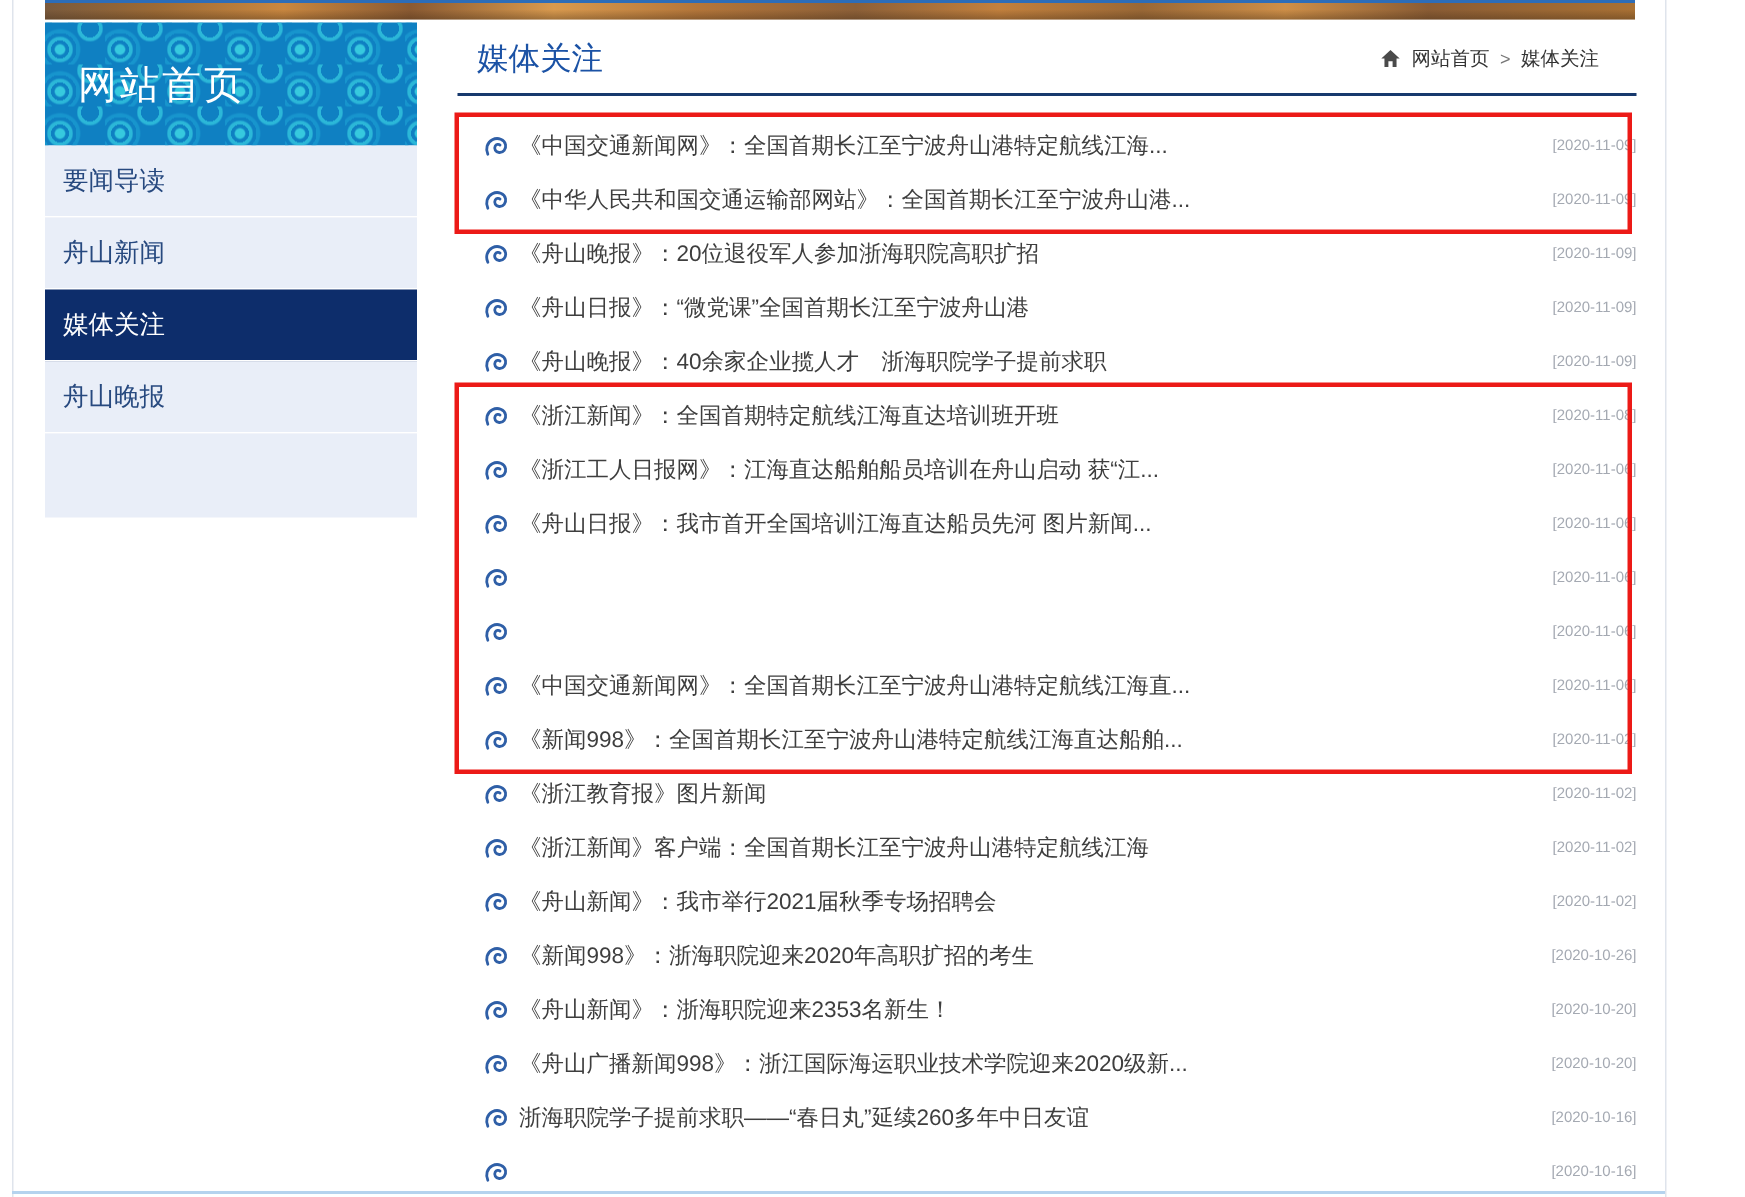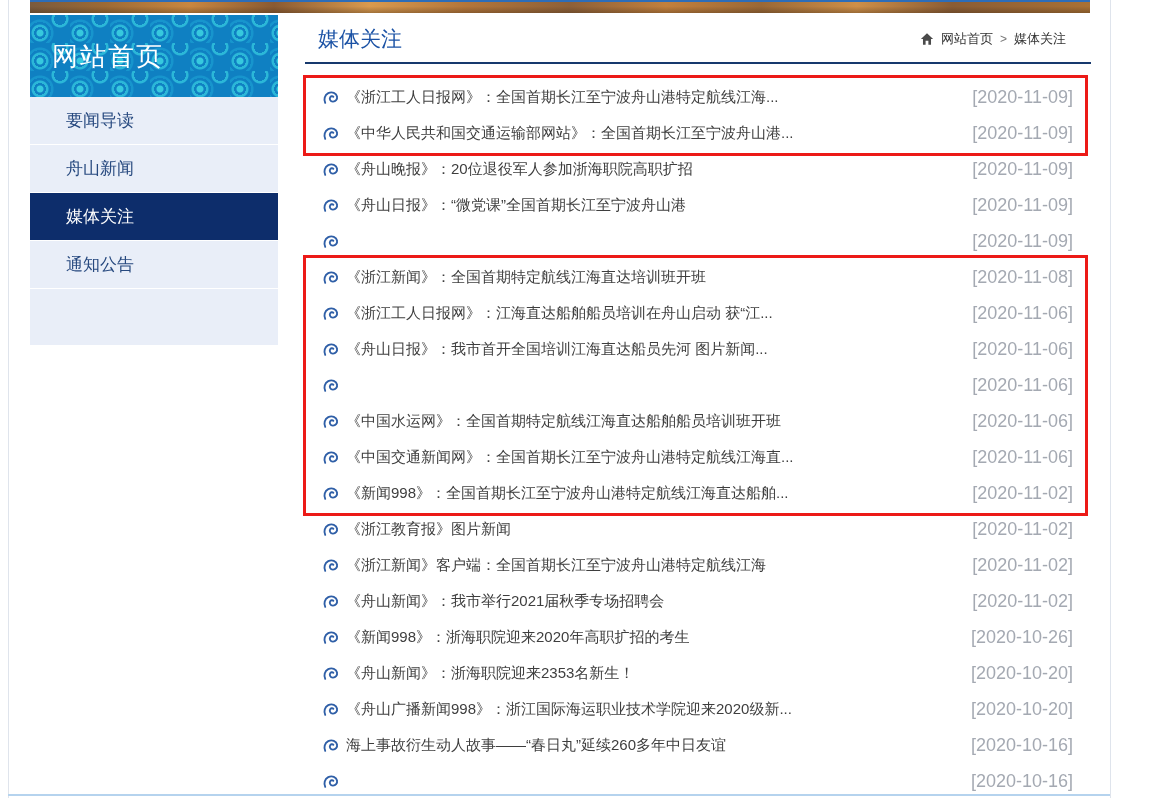--- a/index.html
+++ b/index.html
@@ -31,21 +31,21 @@
     background-color:#0f80c2;
     background-image:
       radial-gradient(circle at 10px 18px, #36c9de 3px, transparent 4px),
       radial-gradient(circle at 10px 18px, transparent 6px, #2bb7d8 6px, #2bb7d8 8px, transparent 9px),
       radial-gradient(circle at 10px 18px, transparent 11px, #1795cd 11px, #1795cd 13px, transparent 14px),
       radial-gradient(circle at 30px 4px, transparent 6px, #2bb7d8 6px, #2bb7d8 8px, transparent 9px),
       radial-gradient(circle at -10px 4px, transparent 6px, #2bb7d8 6px, #2bb7d8 8px, transparent 9px);
     background-size:40px 28px;
   }
   .nav-item{
-    height:48px;line-height:48px;padding-left:36px;box-sizing:border-box;
+    height:48px;line-height:48px;padding-left:12px;box-sizing:border-box;
     background:var(--nav-bg,#e9eef8);color:var(--nav-text,#27497f);
     font-size:17px;border-bottom:1px solid #ffffff;cursor:pointer;
   }
   .nav-item.active{background:var(--nav-active,#0d2d6b);color:#fff;}
   .sidebar-footer{height:56px;background:var(--nav-bg,#e9eef8);}
 
   
   .main{position:absolute;left:305px;top:15px;width:786px;}
   .main-header{
     display:flex;justify-content:space-between;align-items:center;
@@ -55,21 +55,21 @@
   .breadcrumb{display:flex;align-items:center;gap:7px;font-size:13px;color:#333;margin-right:25px;}
   .breadcrumb .home-ic{display:inline-flex;width:14px;height:14px;}
   .crumb-link{color:#333;cursor:pointer;}
   .crumb-sep{color:#777;font-size:12px;}
   .crumb-cur{color:#333;}
 
   .news-list{position:relative;margin-top:15px;}
   .news-row{height:36px;display:flex;align-items:center;cursor:pointer;}
   .news-row .swirl{width:17px;height:17px;flex:none;margin-left:17px;margin-right:7px;}
   .news-row .t{font-size:15px;color:#3e3e3e;white-space:nowrap;overflow:hidden;}
-  .news-row .d{margin-left:auto;margin-right:18px;font-size:18px;color:var(--date,#a4a9b2);flex:none;}
+  .news-row .d{margin-left:auto;margin-right:0;font-size:10px;color:var(--date,#a4a9b2);flex:none;}
 
   .hl-rect{
     position:absolute;left:-2px;right:3px;box-sizing:border-box;
     border:3px solid var(--red,#ec1a17);pointer-events:none;
   }
   .bottom-line{position:absolute;left:8px;top:794px;width:1102px;height:2px;background:#b5d3ee;}
 </style>
 </head>
 <body style="--accent: #1b52a5; --underline: #17396d; --nav-bg: #e9eef8; --nav-text: #27497f; --nav-active: #0d2d6b; --date: #a4a9b2; --red: #ec1a17;">
 
@@ -79,21 +79,21 @@
 <div class="banner"></div>
 
 <div class="sidebar">
   <div class="sidebar-header">
     <span>网站首页</span>
   </div>
   <div id="nav-items">
       <div class="nav-item">要闻导读</div>
       <div class="nav-item">舟山新闻</div>
       <div class="nav-item active">媒体关注</div>
-      <div class="nav-item">通知公告</div>
+      <div class="nav-item">舟山晚报</div>
     </div>
   <div class="sidebar-footer"></div>
 </div>
 
 <div class="main">
   <div class="main-header">
     <div class="page-title">媒体关注</div>
     <div class="breadcrumb">
       <span class="home-ic">
         <svg viewBox="0 0 16 16" width="14" height="14">
@@ -103,21 +103,21 @@
       <span class="crumb-link">网站首页</span>
       <span class="crumb-sep">&gt;</span>
       <span class="crumb-cur">媒体关注</span>
     </div>
   </div>
   <div class="news-list" id="news-list">
       <div class="news-row">
         <span class="swirl"><svg viewBox="0 0 18 18" width="17" height="17">
             <path d="M3.4 14.6 C1.7 11 2.7 6.4 6.6 4.4 C10.7 2.3 15.2 4.4 15.9 7.9 C16.5 10.9 14.3 13.6 11.4 13.4 C8.9 13.2 7.6 10.8 8.6 8.9 C9.3 7.6 11 7.2 12 8.2" stroke="#2f5fa7" stroke-width="2" fill="none" stroke-linecap="round"></path>
           </svg></span>
-        <span class="t">《浙江工人日报网》：全国首期长江至宁波舟山港特定航线江海...</span>
+        <span class="t">《中国交通新闻网》：全国首期长江至宁波舟山港特定航线江海...</span>
         <span class="d">[2020-11-09]</span>
       </div>
       <div class="news-row">
         <span class="swirl"><svg viewBox="0 0 18 18" width="17" height="17">
             <path d="M3.4 14.6 C1.7 11 2.7 6.4 6.6 4.4 C10.7 2.3 15.2 4.4 15.9 7.9 C16.5 10.9 14.3 13.6 11.4 13.4 C8.9 13.2 7.6 10.8 8.6 8.9 C9.3 7.6 11 7.2 12 8.2" stroke="#2f5fa7" stroke-width="2" fill="none" stroke-linecap="round"></path>
           </svg></span>
         <span class="t">《中华人民共和国交通运输部网站》：全国首期长江至宁波舟山港...</span>
         <span class="d">[2020-11-09]</span>
       </div>
       <div class="news-row">
@@ -131,20 +131,21 @@
         <span class="swirl"><svg viewBox="0 0 18 18" width="17" height="17">
             <path d="M3.4 14.6 C1.7 11 2.7 6.4 6.6 4.4 C10.7 2.3 15.2 4.4 15.9 7.9 C16.5 10.9 14.3 13.6 11.4 13.4 C8.9 13.2 7.6 10.8 8.6 8.9 C9.3 7.6 11 7.2 12 8.2" stroke="#2f5fa7" stroke-width="2" fill="none" stroke-linecap="round"></path>
           </svg></span>
         <span class="t">《舟山日报》：“微党课”全国首期长江至宁波舟山港</span>
         <span class="d">[2020-11-09]</span>
       </div>
       <div class="news-row">
         <span class="swirl"><svg viewBox="0 0 18 18" width="17" height="17">
             <path d="M3.4 14.6 C1.7 11 2.7 6.4 6.6 4.4 C10.7 2.3 15.2 4.4 15.9 7.9 C16.5 10.9 14.3 13.6 11.4 13.4 C8.9 13.2 7.6 10.8 8.6 8.9 C9.3 7.6 11 7.2 12 8.2" stroke="#2f5fa7" stroke-width="2" fill="none" stroke-linecap="round"></path>
           </svg></span>
+        <span class="t">《舟山晚报》：40余家企业揽人才　浙海职院学子提前求职</span>
         <span class="d">[2020-11-09]</span>
       </div>
       <div class="news-row">
         <span class="swirl"><svg viewBox="0 0 18 18" width="17" height="17">
             <path d="M3.4 14.6 C1.7 11 2.7 6.4 6.6 4.4 C10.7 2.3 15.2 4.4 15.9 7.9 C16.5 10.9 14.3 13.6 11.4 13.4 C8.9 13.2 7.6 10.8 8.6 8.9 C9.3 7.6 11 7.2 12 8.2" stroke="#2f5fa7" stroke-width="2" fill="none" stroke-linecap="round"></path>
           </svg></span>
         <span class="t">《浙江新闻》：全国首期特定航线江海直达培训班开班</span>
         <span class="d">[2020-11-08]</span>
       </div>
       <div class="news-row">
@@ -164,21 +165,20 @@
       <div class="news-row">
         <span class="swirl"><svg viewBox="0 0 18 18" width="17" height="17">
             <path d="M3.4 14.6 C1.7 11 2.7 6.4 6.6 4.4 C10.7 2.3 15.2 4.4 15.9 7.9 C16.5 10.9 14.3 13.6 11.4 13.4 C8.9 13.2 7.6 10.8 8.6 8.9 C9.3 7.6 11 7.2 12 8.2" stroke="#2f5fa7" stroke-width="2" fill="none" stroke-linecap="round"></path>
           </svg></span>
         <span class="d">[2020-11-06]</span>
       </div>
       <div class="news-row">
         <span class="swirl"><svg viewBox="0 0 18 18" width="17" height="17">
             <path d="M3.4 14.6 C1.7 11 2.7 6.4 6.6 4.4 C10.7 2.3 15.2 4.4 15.9 7.9 C16.5 10.9 14.3 13.6 11.4 13.4 C8.9 13.2 7.6 10.8 8.6 8.9 C9.3 7.6 11 7.2 12 8.2" stroke="#2f5fa7" stroke-width="2" fill="none" stroke-linecap="round"></path>
           </svg></span>
-        <span class="t">《中国水运网》：全国首期特定航线江海直达船舶船员培训班开班</span>
         <span class="d">[2020-11-06]</span>
       </div>
       <div class="news-row">
         <span class="swirl"><svg viewBox="0 0 18 18" width="17" height="17">
             <path d="M3.4 14.6 C1.7 11 2.7 6.4 6.6 4.4 C10.7 2.3 15.2 4.4 15.9 7.9 C16.5 10.9 14.3 13.6 11.4 13.4 C8.9 13.2 7.6 10.8 8.6 8.9 C9.3 7.6 11 7.2 12 8.2" stroke="#2f5fa7" stroke-width="2" fill="none" stroke-linecap="round"></path>
           </svg></span>
         <span class="t">《中国交通新闻网》：全国首期长江至宁波舟山港特定航线江海直...</span>
         <span class="d">[2020-11-06]</span>
       </div>
       <div class="news-row">
@@ -227,21 +227,21 @@
         <span class="swirl"><svg viewBox="0 0 18 18" width="17" height="17">
             <path d="M3.4 14.6 C1.7 11 2.7 6.4 6.6 4.4 C10.7 2.3 15.2 4.4 15.9 7.9 C16.5 10.9 14.3 13.6 11.4 13.4 C8.9 13.2 7.6 10.8 8.6 8.9 C9.3 7.6 11 7.2 12 8.2" stroke="#2f5fa7" stroke-width="2" fill="none" stroke-linecap="round"></path>
           </svg></span>
         <span class="t">《舟山广播新闻998》：浙江国际海运职业技术学院迎来2020级新...</span>
         <span class="d">[2020-10-20]</span>
       </div>
       <div class="news-row">
         <span class="swirl"><svg viewBox="0 0 18 18" width="17" height="17">
             <path d="M3.4 14.6 C1.7 11 2.7 6.4 6.6 4.4 C10.7 2.3 15.2 4.4 15.9 7.9 C16.5 10.9 14.3 13.6 11.4 13.4 C8.9 13.2 7.6 10.8 8.6 8.9 C9.3 7.6 11 7.2 12 8.2" stroke="#2f5fa7" stroke-width="2" fill="none" stroke-linecap="round"></path>
           </svg></span>
-        <span class="t">海上事故衍生动人故事——“春日丸”延续260多年中日友谊</span>
+        <span class="t">浙海职院学子提前求职——“春日丸”延续260多年中日友谊</span>
         <span class="d">[2020-10-16]</span>
       </div>
       <div class="news-row">
         <span class="swirl"><svg viewBox="0 0 18 18" width="17" height="17">
             <path d="M3.4 14.6 C1.7 11 2.7 6.4 6.6 4.4 C10.7 2.3 15.2 4.4 15.9 7.9 C16.5 10.9 14.3 13.6 11.4 13.4 C8.9 13.2 7.6 10.8 8.6 8.9 C9.3 7.6 11 7.2 12 8.2" stroke="#2f5fa7" stroke-width="2" fill="none" stroke-linecap="round"></path>
           </svg></span>
         <span class="d">[2020-10-16]</span>
       </div>
       <div class="hl-rect" style="top: -4px; height: 81px;"></div>
       <div class="hl-rect" style="top: 176px; height: 261px;"></div>

